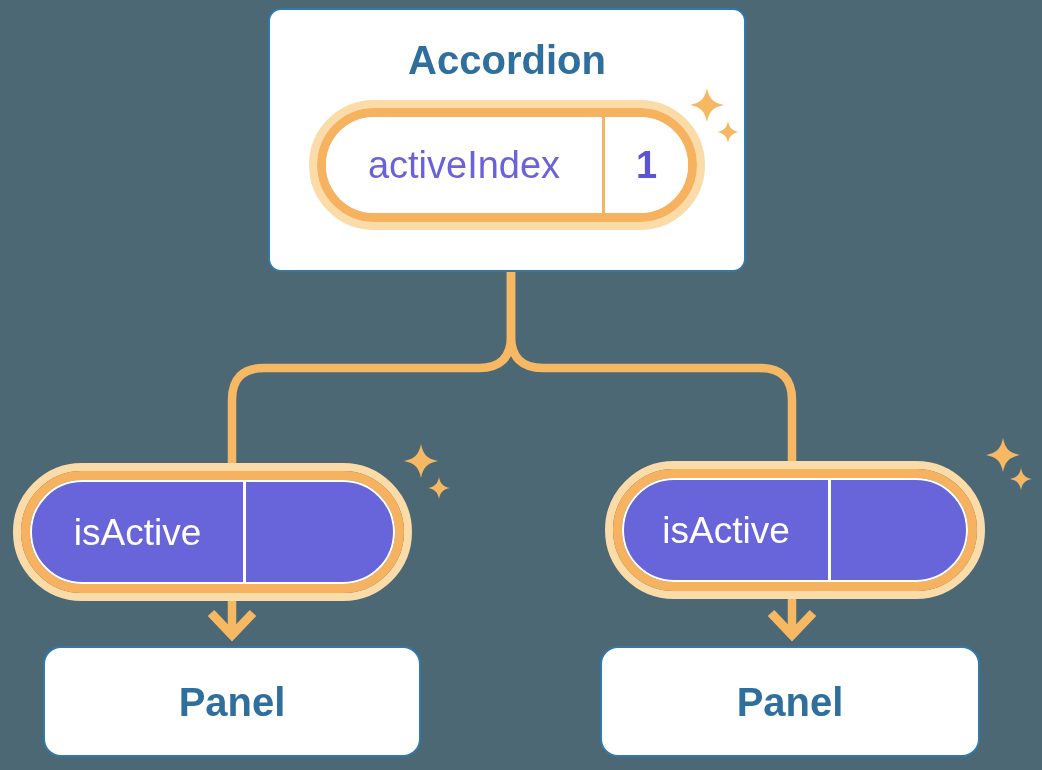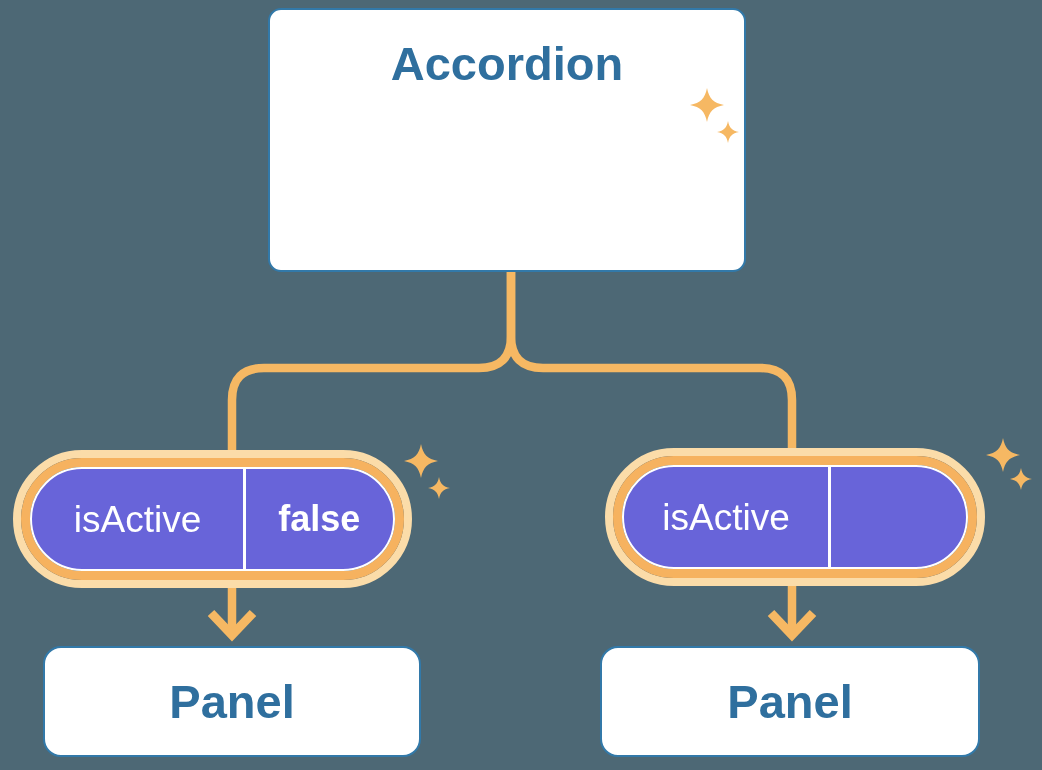--- a/index.html
+++ b/index.html
@@ -41,32 +41,33 @@
     display:flex; flex-direction:column; align-items:center;
   }
   .panel-card{
     border-radius:18px;
     display:flex; align-items:center; justify-content:center;
   }
   .panel-left{left:43px; top:646px; width:378px; height:111px;}
   .panel-right{left:600px; top:646px; width:380px; height:111px;}
   .heading{
     color:var(--heading-text,#2F6F9E);
-    font-size:47px;
+    font-size:40px;
     font-weight:600;
     line-height:1;
   }
   .component-card .heading{margin-top:30px;}
   
   .pill{
     position:absolute;
     border:8px solid var(--peach,#FBDCA9);
     border-radius:999px;
     box-sizing:border-box;
     z-index:3;
+    margin-top:13px;
   }
   .pill-mid{
     width:100%; height:100%;
     border:9px solid var(--orange,#F6B25F);
     border-radius:999px;
     box-sizing:border-box;
   }
   .pill-body{
     width:100%; height:100%;
     border-radius:999px;
@@ -107,35 +108,43 @@
 
   <svg class="connector-svg" width="1042" height="770" viewBox="0 0 1042 770">
     <path class="connector-path" d="M 511 271 L 511 336 Q 511 368 479 368 L 264 368 Q 232 368 232 400 L 232 630"></path>
     <path class="connector-path" d="M 511 271 L 511 336 Q 511 368 543 368 L 760 368 Q 792 368 792 400 L 792 630"></path>
     <path class="arrow-path" d="M 211 613 L 232 635 L 253 613"></path>
     <path class="arrow-path" d="M 771 613 L 792 635 L 813 613"></path>
   </svg>
 
   <div class="card component-card">
     <div class="heading">Accordion</div>
+    <div class="pill state-pill">
+      <div class="pill-mid">
+        <div class="pill-body light">
+          <div class="cell label">activeIndex</div>
+          <div class="divider"></div>
+          <div class="cell value">1</div>
+        </div>
+      </div>
+    </div>
   </div>
 
   <svg class="sparkle" style="left:690px;top:88px;" width="34" height="34" viewBox="0 0 32 32">
     <path d="M16 0 C18 10 22 14 32 16 C22 18 18 22 16 32 C14 22 10 18 0 16 C10 14 14 10 16 0 Z"></path>
   </svg>
   <svg class="sparkle" style="left:717px;top:121px;" width="22" height="22" viewBox="0 0 32 32">
     <path d="M16 0 C18 10 22 14 32 16 C22 18 18 22 16 32 C14 22 10 18 0 16 C10 14 14 10 16 0 Z"></path>
   </svg>
 
   <div class="pill prop-pill-left">
     <div class="pill-mid">
       <div class="pill-body dark">
         <div class="cell label">isActive</div>
         <div class="divider"></div>
-        <div class="cell value">false</div>
       </div>
     </div>
   </div>
 
   <svg class="sparkle" style="left:404px;top:444px;" width="34" height="34" viewBox="0 0 32 32">
     <path d="M16 0 C18 10 22 14 32 16 C22 18 18 22 16 32 C14 22 10 18 0 16 C10 14 14 10 16 0 Z"></path>
   </svg>
   <svg class="sparkle" style="left:428px;top:477px;" width="22" height="22" viewBox="0 0 32 32">
     <path d="M16 0 C18 10 22 14 32 16 C22 18 18 22 16 32 C14 22 10 18 0 16 C10 14 14 10 16 0 Z"></path>
   </svg>

